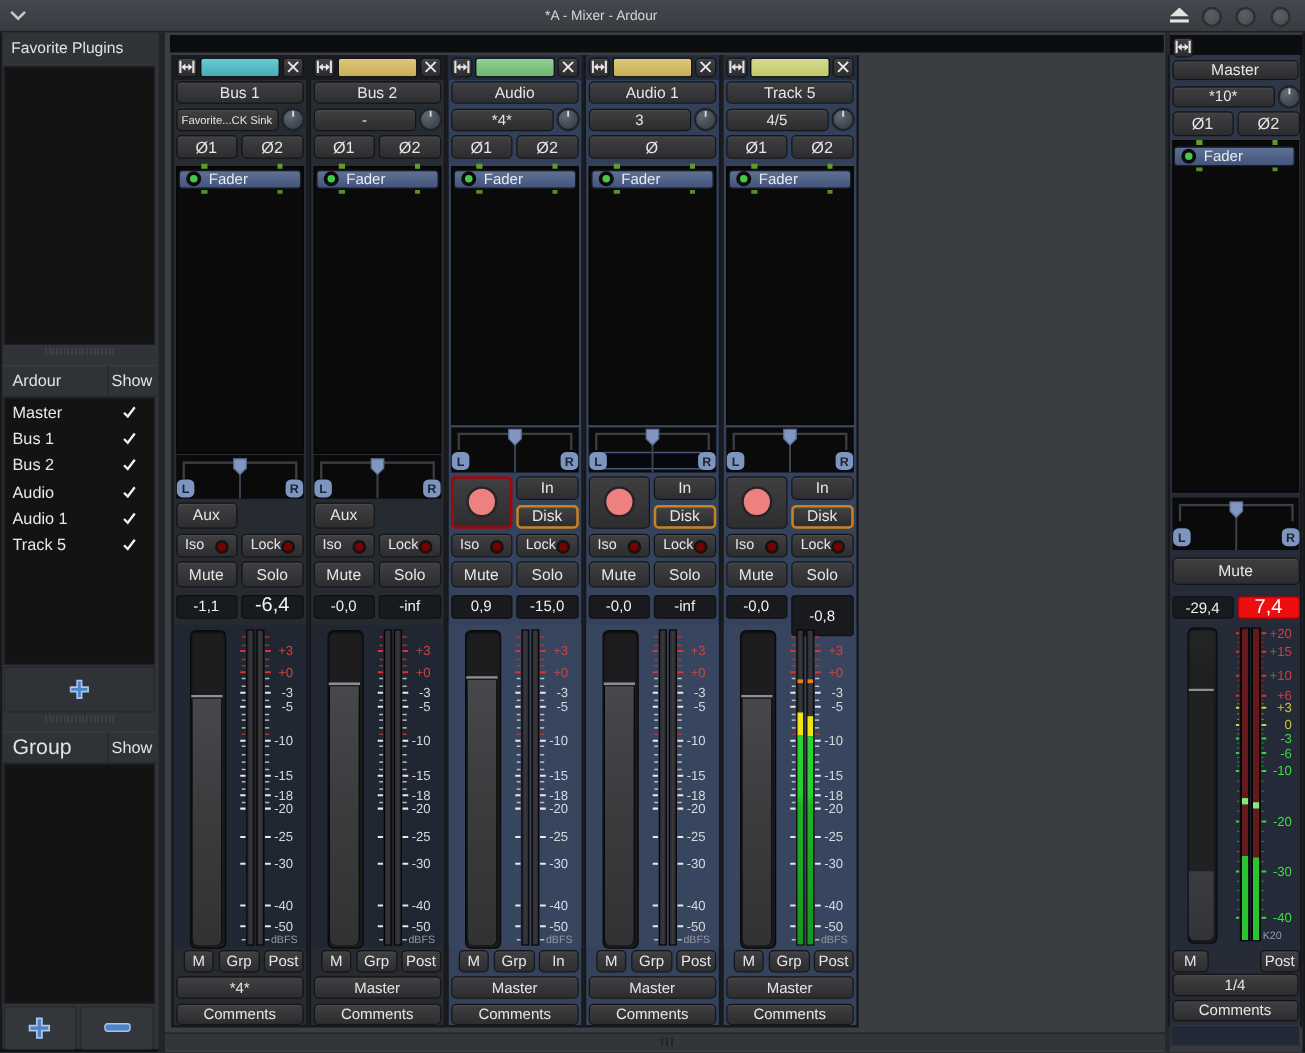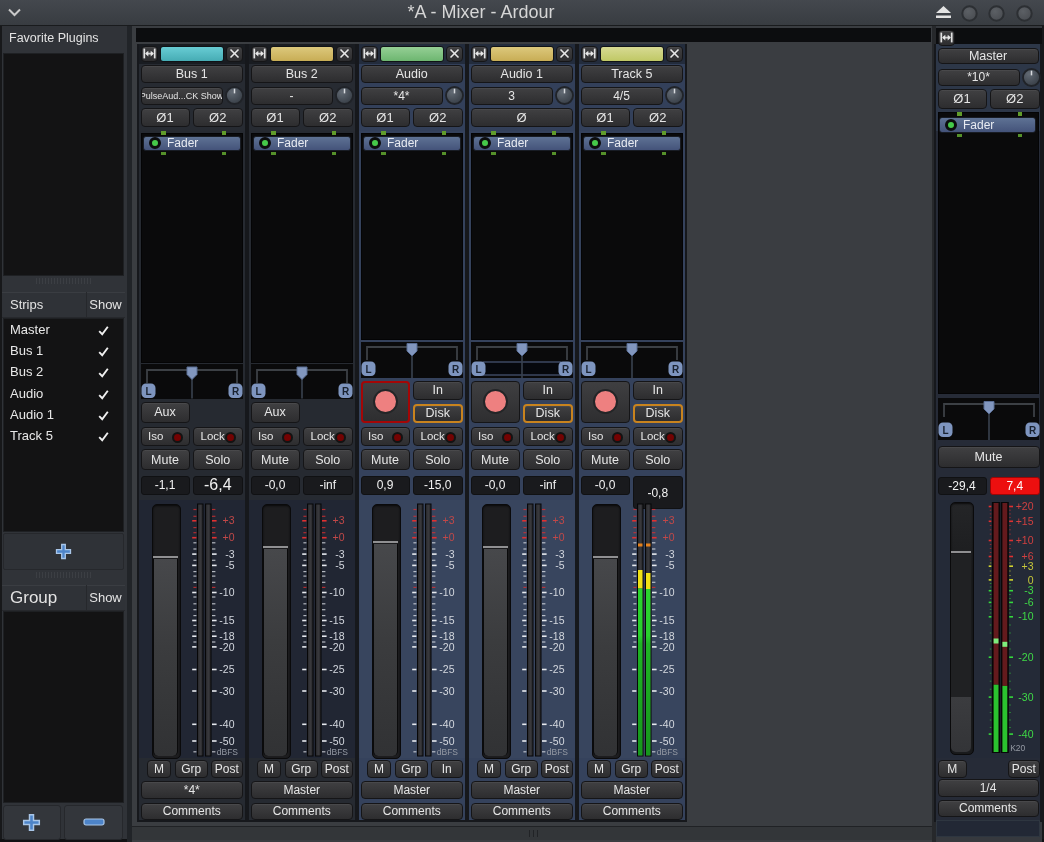--- a/index.html
+++ b/index.html
@@ -1,17 +1,17 @@
 <!DOCTYPE html>
 <html><head><meta charset="utf-8"><style>html,body{margin:0;padding:0;}*{font-family:"Liberation Sans",sans-serif;}</style></head><body style="width:1044px;height:842px;position:relative;background:#303338;overflow:hidden;">
 <div style="position:absolute;left:0px;top:0px;width:1044px;height:25.5px;background:linear-gradient(to bottom,#44484e,#383c41);border-bottom:1px solid #191b1d;box-sizing:border-box;"></div>
 <svg style="position:absolute;left:7px;top:7px" width="15" height="11">
     <path d="M2 2.5 L7.5 8 L13 2.5" fill="none" stroke="#c9c9c9" stroke-width="2"></path>
   </svg>
-<div style="position:absolute;left:0px;top:0px;width:962px;height:25px;display:flex;align-items:center;justify-content:center;color:#d6d6d6;font-size:18px;">*A - Mixer - Ardour</div>
+<div style="position:absolute;left:0px;top:0px;width:962px;height:25px;display:flex;align-items:center;justify-content:center;color:#d6d6d6;font-size:11px;">*A - Mixer - Ardour</div>
 <svg style="position:absolute;left:935px;top:6px" width="17" height="13">
     <polygon points="8.5,0 16,7 1,7" fill="#e3e3e3"></polygon>
     <rect x="1" y="9.5" width="15" height="2.5" fill="#e3e3e3"></rect>
   </svg>
 <svg style="position:absolute;left:960.5px;top:4.5px" width="17" height="17">
     <defs>
       <radialGradient id="tc969" cx="0.4" cy="0.35" r="0.8">
         <stop offset="0" stop-color="#5c6065"></stop>
         <stop offset="1" stop-color="#46494e"></stop>
       </radialGradient>
@@ -37,21 +37,21 @@
     <circle cx="8.5" cy="8.5" r="7.2" fill="url(#tc1024)" stroke="#2c2f33" stroke-width="2"></circle>
   </svg>
 <div style="position:absolute;left:0px;top:25.5px;width:2px;height:816.5px;background:#17181a;"></div>
 <div style="position:absolute;left:1042px;top:25.5px;width:2px;height:816.5px;background:#17181a;"></div>
 <div style="position:absolute;left:0px;top:839px;width:1044px;height:3px;background:#111214;"></div>
 <div style="position:absolute;left:2px;top:25.5px;width:125px;height:813.5px;background:#303338;"></div>
 <div style="position:absolute;left:2px;top:28px;width:122px;height:20px;color:#e3e3e3;font-size:12.5px;display:flex;align-items:center;padding-left:7px;box-sizing:border-box;">Favorite Plugins</div>
 <div style="position:absolute;left:3px;top:52.5px;width:120.5px;height:223.5px;background:#131314;border:1px solid #1e2023;box-sizing:border-box;"></div>
 <div style="position:absolute;left:36px;top:278px;width:55px;height:6px;background:repeating-linear-gradient(to right,#45484d 0 1.5px,transparent 1.5px 3px);opacity:.55;"></div>
 <div style="position:absolute;left:2px;top:292px;width:123px;height:25.5px;background:#2f3237;border-top:1px solid #3a3d42;border-bottom:1px solid #26282c;box-sizing:border-box;"></div>
-<div style="position:absolute;left:10px;top:292px;width:70px;height:25.5px;color:#e3e3e3;font-size:13px;display:flex;align-items:center;">Strips</div>
+<div style="position:absolute;left:10px;top:292px;width:70px;height:25.5px;color:#e3e3e3;font-size:13px;display:flex;align-items:center;">Ardour</div>
 <div style="position:absolute;left:85.5px;top:292px;width:1px;height:25.5px;background:#26282c;"></div>
 <div style="position:absolute;left:86px;top:292px;width:39px;height:25.5px;color:#e3e3e3;font-size:13px;display:flex;align-items:center;justify-content:center;">Show</div>
 <div style="position:absolute;left:3px;top:317.5px;width:120.5px;height:214px;background:#131314;border:1px solid #1e2023;box-sizing:border-box;"></div>
 <div style="position:absolute;left:10px;top:319.0px;width:80px;height:21px;color:#e8e8e8;font-size:13px;display:flex;align-items:center;">Master</div>
 <div style="position:absolute;left:97px;top:323.0px;width:13px;height:13px;"><svg width="13" height="13" viewBox="0 0 13 13">
       <path d="M2.2 7.2 L5.2 10.2 L10.8 2.8" fill="none" stroke="#f0f0f0" stroke-width="1.9"></path>
     </svg></div>
 <div style="position:absolute;left:10px;top:340.2px;width:80px;height:21px;color:#e8e8e8;font-size:13px;display:flex;align-items:center;">Bus 1</div>
 <div style="position:absolute;left:97px;top:344.2px;width:13px;height:13px;"><svg width="13" height="13" viewBox="0 0 13 13">
       <path d="M2.2 7.2 L5.2 10.2 L10.8 2.8" fill="none" stroke="#f0f0f0" stroke-width="1.9"></path>
@@ -116,21 +116,21 @@
     </svg>
   </div>
 <div style="position:absolute;left:160px;top:46px;width:64px;height:15.5px;background:linear-gradient(to bottom,#68ccd4,#46acb4);border:1px solid #101216;border-radius:3px;box-sizing:border-box;"></div>
 <div style="position:absolute;left:226px;top:45.5px;width:16.5px;height:16.5px;background:linear-gradient(to bottom,#404042,#2d2d2f);border:1px solid #151517;border-radius:4px;color:#e6e6e6;box-shadow:inset 0 1px 0 rgba(255,255,255,.05);display:flex;align-items:center;justify-content:center;box-sizing:border-box;">
     <svg width="11" height="11" viewBox="0 0 11 11">
       <line x1="1.5" y1="1.5" x2="9.5" y2="9.5" stroke="#e8e8e8" stroke-width="1.6"></line>
       <line x1="9.5" y1="1.5" x2="1.5" y2="9.5" stroke="#e8e8e8" stroke-width="1.6"></line>
     </svg>
   </div>
 <div style="position:absolute;left:140.5px;top:65px;width:102.5px;height:17.5px;background:linear-gradient(to bottom,#404042,#2d2d2f);border:1px solid #151517;border-radius:4px;color:#e6e6e6;box-shadow:inset 0 1px 0 rgba(255,255,255,.05);display:flex;align-items:center;justify-content:center;box-sizing:border-box;font-size:12.5px;">Bus 1</div>
-<div style="position:absolute;left:140.5px;top:87px;width:82px;height:17.5px;background:linear-gradient(to bottom,#404042,#2d2d2f);border:1px solid #151517;border-radius:4px;color:#e6e6e6;box-shadow:inset 0 1px 0 rgba(255,255,255,.05);display:flex;align-items:center;justify-content:center;box-sizing:border-box;font-size:9px;white-space:nowrap;overflow:hidden;">PulseAud...CK Show</div>
+<div style="position:absolute;left:140.5px;top:87px;width:82px;height:17.5px;background:linear-gradient(to bottom,#404042,#2d2d2f);border:1px solid #151517;border-radius:4px;color:#e6e6e6;box-shadow:inset 0 1px 0 rgba(255,255,255,.05);display:flex;align-items:center;justify-content:center;box-sizing:border-box;font-size:9px;white-space:nowrap;overflow:hidden;">Favorite...CK Sink</div>
 <svg style="position:absolute;left:224.0px;top:85.0px" width="21.0" height="21.0">
     <defs>
       <radialGradient id="kn23495" cx="0.35" cy="0.3" r="0.9">
         <stop offset="0" stop-color="#626a74"></stop>
         <stop offset="0.55" stop-color="#454c55"></stop>
         <stop offset="1" stop-color="#31373e"></stop>
       </radialGradient>
     </defs>
     <circle cx="10.5" cy="10.5" r="8.5" fill="url(#kn23495)" stroke="#202328" stroke-width="1.8"></circle>
     <line x1="10.5" y1="3.6999999999999993" x2="10.5" y2="8.375" stroke="#d8dbdf" stroke-width="1.5"></line>
@@ -937,21 +937,21 @@
     <polyline points="8,19.0 8,6.0 98,6.0 98,19.0" fill="none" stroke="#3c4045" stroke-width="1.8"></polyline>
     <line x1="53" y1="14.5" x2="53" y2="42.5" stroke="#39424f" stroke-width="1.6"></line>
     <polygon points="48,3.5 58,3.5 58,11.0 53,16.0 48,11.0" fill="#8297bf" stroke="#5a6e94" stroke-width="1"></polygon>
     <rect x="2.5" y="24.5" width="14" height="14.5" rx="4.5" fill="#7e95bf"></rect>
     <text x="9.5" y="35.5" text-anchor="middle" font-family="Liberation Sans,sans-serif" font-size="10" font-weight="bold" fill="#1a2331">L</text>
     <rect x="89.5" y="24.5" width="14" height="14.5" rx="4.5" fill="#7e95bf"></rect>
     <text x="96.5" y="35.5" text-anchor="middle" font-family="Liberation Sans,sans-serif" font-size="10" font-weight="bold" fill="#1a2331">R</text>
   </svg>
 <div style="position:absolute;left:937.5px;top:446px;width:102px;height:22px;background:linear-gradient(to bottom,#404042,#2d2d2f);border:1px solid #151517;border-radius:4px;color:#e6e6e6;box-shadow:inset 0 1px 0 rgba(255,255,255,.05);display:flex;align-items:center;justify-content:center;box-sizing:border-box;font-size:12.5px;">Mute</div>
 <div style="position:absolute;left:937.5px;top:476.5px;width:49px;height:18.5px;background:#191a1d;border:1px solid #101113;border-radius:3px;color:#f2f2f2;display:flex;align-items:center;justify-content:center;box-sizing:border-box;font-size:12px;">-29,4</div>
-<div style="position:absolute;left:990px;top:476.5px;width:49.5px;height:18.5px;background:#ed0f0f;border:1px solid #9c0606;border-radius:3px;color:#fdfdfd;display:flex;align-items:center;justify-content:center;box-sizing:border-box;font-size:12px;">7,4</div>
+<div style="position:absolute;left:990px;top:476.5px;width:49.5px;height:18.5px;background:#ed0f0f;border:1px solid #9c0606;border-radius:3px;color:#fdfdfd;display:flex;align-items:center;justify-content:center;box-sizing:border-box;font-size:16px;">7,4</div>
 <div style="position:absolute;left:950px;top:502px;width:22px;height:251px;background:linear-gradient(to bottom,#242527,#1a1b1d 30%);border:1px solid #0a0a0b;border-radius:5px;box-shadow:inset 0 1px 2px rgba(0,0,0,.7);"></div>
 <div style="position:absolute;left:951px;top:553px;width:20px;height:144px;background:#202123;"></div>
 <div style="position:absolute;left:951px;top:697px;width:20px;height:55px;background:linear-gradient(to bottom,#3b3c3f,#333437);border-radius:0 0 5px 5px;"></div>
 <div style="position:absolute;left:951px;top:551px;width:20px;height:2px;background:#8f8f91;"></div>
 <div style="position:absolute;left:951px;top:553px;width:20px;height:1px;background:#1a1a1c;"></div>
 <svg style="position:absolute;left:936px;top:500px" width="108" height="258" viewBox="0 0 108 258">
     <line x1="52.7" y1="6.5" x2="55.4" y2="6.5" stroke="#e03030" stroke-width="1.6"></line>
     <line x1="73.2" y1="6.5" x2="77" y2="6.5" stroke="#e03030" stroke-width="1.6"></line>
     <line x1="52.7" y1="21.3" x2="55.4" y2="21.3" stroke="#e03030" stroke-width="1.6"></line>
     <line x1="73.2" y1="21.3" x2="77" y2="21.3" stroke="#e03030" stroke-width="1.6"></line>

